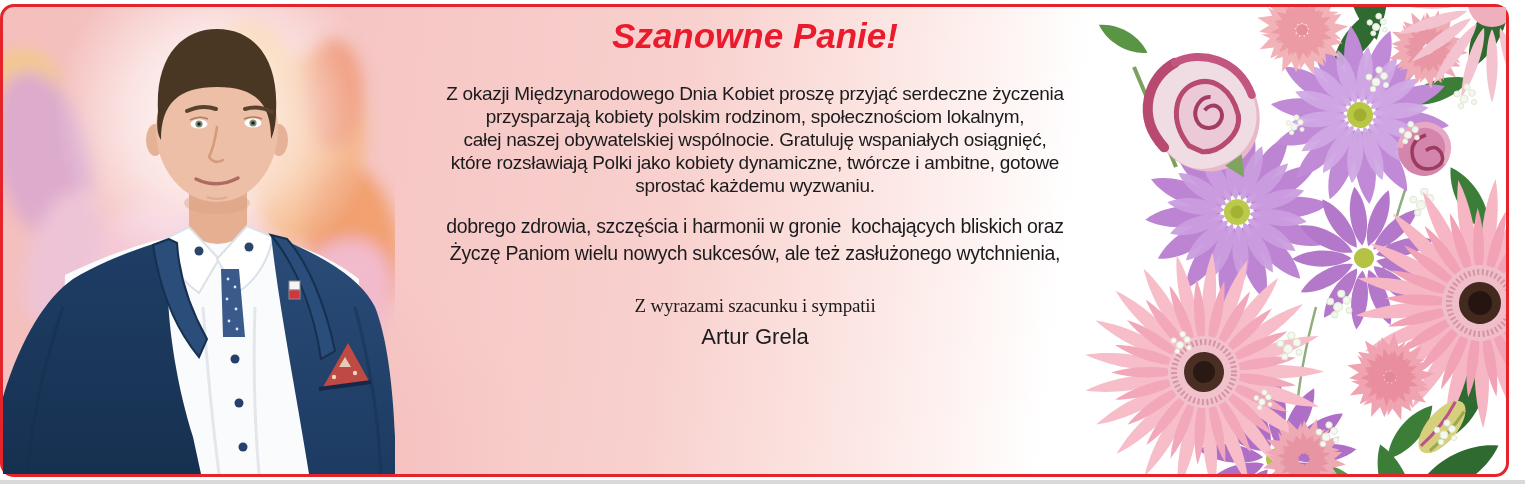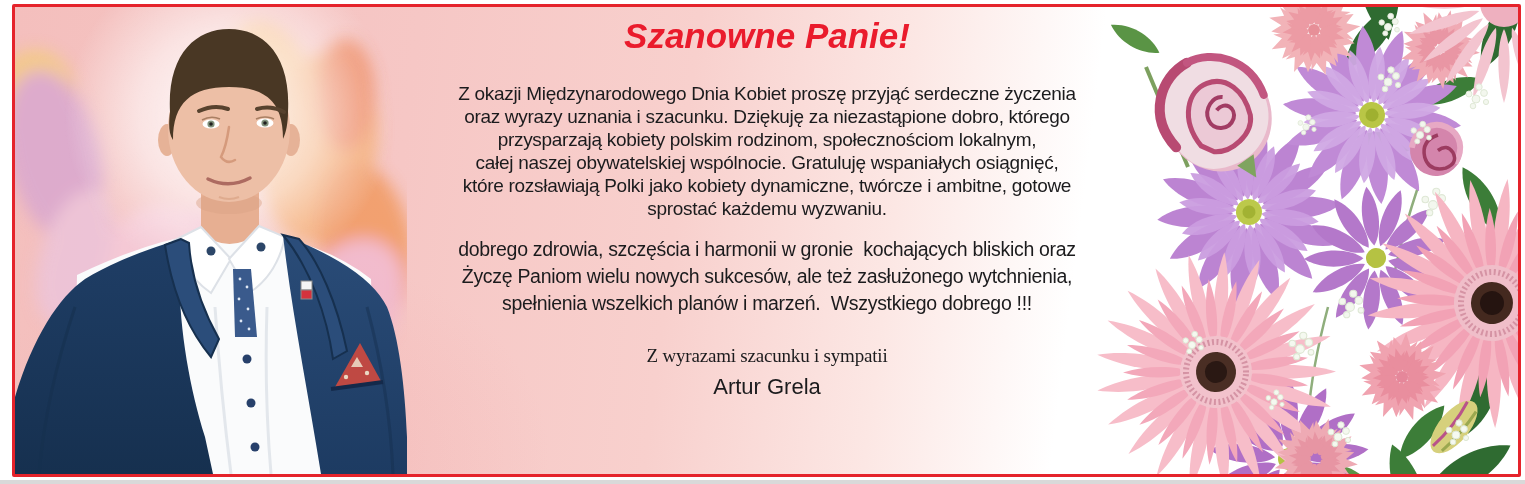--- a/index.html
+++ b/index.html
@@ -6,22 +6,22 @@
   body{
     width:1525px;height:484px;position:relative;overflow:hidden;
     background:#ffffff;
     font-family:"Liberation Sans",sans-serif;
   }
   .page-bottom-strip{
     position:absolute;left:0;bottom:0;width:100%;height:4px;
     background:#d9d9d9;
   }
   .card{
-    position:absolute;left:12px;top:4px;width:1509px;height:473px;
-    box-sizing:border-box;border:3px solid #e5232b;border-radius:2px;
+    position:absolute;left:0;top:4px;width:1509px;height:473px;
+    box-sizing:border-box;border:3px solid #e5232b;border-radius:14px;
     background:
       radial-gradient(ellipse 420px 300px at 16% 96%, rgba(243,178,176,.55) 0%, rgba(243,178,176,0) 70%),
       linear-gradient(97deg,#f4bfbd 0%,#f6c7c5 26%,#f8d0cd 44%,#fce7e4 58%,#ffffff 70%,#ffffff 100%);
   }
   .photo-zone{position:absolute;left:0;top:0;width:392px;height:467px;}
   .bouquet-zone{position:absolute;right:0;top:0;width:480px;height:467px;}
   .photo-zone svg,.bouquet-zone svg{display:block;width:100%;height:100%;}
   .text-column{
     position:absolute;left:382px;top:0;width:740px;height:467px;
     text-align:center;color:#1b1b1d;
@@ -145,30 +145,28 @@
           <rect x="286" y="283" width="11" height="9" fill="#d5333d" stroke="#8c8c8c" stroke-width="1"></rect>
         </g>
       </g>
     </svg>
   </div>
 
   <div class="text-column">
     <h1 class="card-title">Szanowne Panie!</h1>
     <div class="para1">
       <div class="line">Z okazji Międzynarodowego Dnia Kobiet proszę przyjąć serdeczne życzenia</div>
-      <div class="line">oraz wyrazy uznania i szacunku. Dziękuję za niezastąpione dobro, którego</div>
       <div class="line">przysparzają kobiety polskim rodzinom, społecznościom lokalnym,</div>
       <div class="line">całej naszej obywatelskiej wspólnocie. Gratuluję wspaniałych osiągnięć,</div>
       <div class="line">które rozsławiają Polki jako kobiety dynamiczne, twórcze i ambitne, gotowe</div>
       <div class="line">sprostać każdemu wyzwaniu.</div>
     </div>
     <div class="para2">
       <div class="line">dobrego zdrowia, szczęścia i harmonii w gronie &nbsp;kochających bliskich oraz</div>
       <div class="line">Życzę Paniom wielu nowych sukcesów, ale też zasłużonego wytchnienia,</div>
-      <div class="line">spełnienia wszelkich planów i marzeń. &nbsp;Wszystkiego dobrego !!!</div>
     </div>
     <div class="signature">
       <div class="sig-respect">Z wyrazami szacunku i sympatii</div>
       <div class="sig-name">Artur Grela</div>
     </div>
   </div>
 
   <div class="bouquet-zone">
     <svg viewBox="0 0 480 467">
       <defs>

